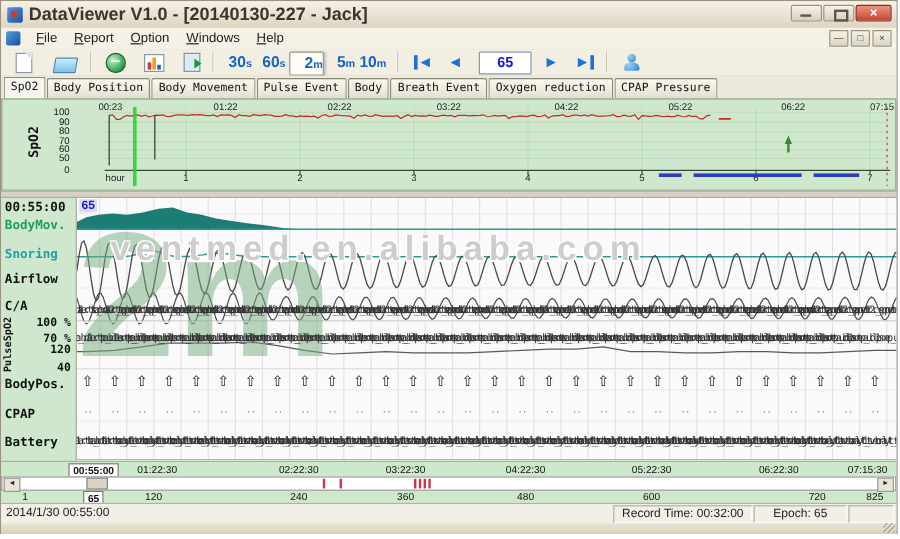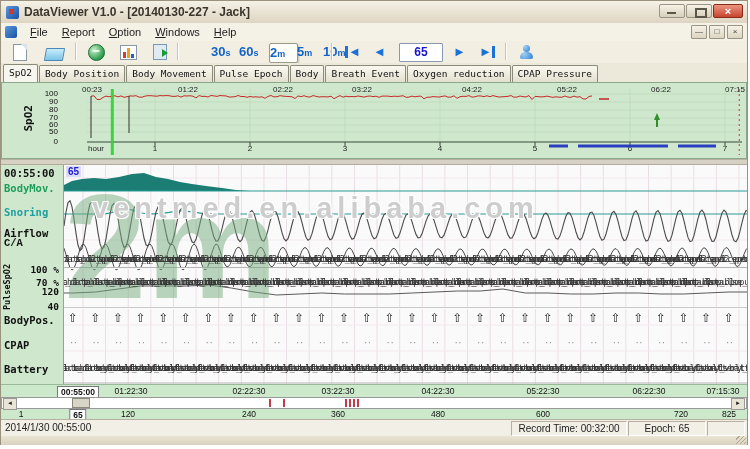--- a/index.html
+++ b/index.html
@@ -6,21 +6,21 @@
     font-family:"Liberation Sans",sans-serif;-webkit-font-smoothing:antialiased;}
   #win{position:absolute;left:0;top:0;width:748px;height:445px;background:#ece7da;
     border:1px solid #98927f;box-sizing:border-box;}
   
   #titlebar{position:absolute;left:0;top:0;right:0;height:22px;
     background:linear-gradient(#f5f1e6,#ddd5c2);display:flex;align-items:center;padding-left:5px;
     border-bottom:1px solid #c3bca8;}
   #appicon{width:13px;height:13px;border-radius:2px;background:linear-gradient(135deg,#5a9ae0,#1a50a0);
     position:relative;flex:0 0 auto;}
   #appicon:after{content:"";position:absolute;left:3px;top:3px;width:5px;height:5px;background:#d03a2a;}
-  #title{font-size:12px;font-weight:bold;color:#3a362c;margin-left:5px;white-space:nowrap;text-align:right;}
+  #title{font-size:15px;font-weight:bold;color:#3a362c;margin-left:5px;white-space:nowrap;text-align:right;}
   #winbtns{position:absolute;right:4px;top:3px;display:flex;gap:1px;}
   .wb{width:26px;height:14px;border:1px solid #9a9484;border-radius:2px;box-sizing:border-box;
     background:linear-gradient(#f6f2e6,#d6cfbc);position:relative;}
   .wb.min:after{content:"";position:absolute;left:7px;bottom:3px;width:9px;height:2px;background:#5a564a;}
   .wb.max:after{content:"";position:absolute;left:8px;top:3px;width:8px;height:6px;border:2px solid #5a564a;}
   .wb.close{background:linear-gradient(#ea9680,#c74430);border-color:#8a2a1a;color:#fff;
     font-size:11px;font-weight:bold;text-align:center;line-height:12px;width:30px;}
   
   #menubar{position:absolute;left:0;top:22px;right:0;height:18px;background:#f4f1e7;
     border-bottom:1px solid #dad4c2;display:flex;align-items:center;font-size:11px;color:#222;}
@@ -44,22 +44,22 @@
     border:1px solid #1a6a34;position:relative;}
   .ic-globe:after{content:"";position:absolute;left:3px;top:5px;width:8px;height:0;
     border-top:2px solid rgba(255,255,255,.8);border-radius:50%;}
   .ic-chart{width:15px;height:13px;background:#fff;border:1px solid #8898a8;position:relative;}
   .ic-chart i{position:absolute;bottom:1px;width:3px;}
   .ic-chart .b1{left:2px;height:6px;background:#d04030;}
   .ic-chart .b2{left:6px;height:10px;background:#f0a020;}
   .ic-chart .b3{left:10px;height:4px;background:#2060c0;}
   .ic-export{width:12px;height:14px;background:#dfeaf2;border:1px solid #7a98b8;position:relative;}
   .ic-export:after{content:"";position:absolute;right:-6px;top:4px;border:4px solid transparent;border-left:6px solid #1a9a30;}
-  .intbtn{position:absolute;top:2px;height:18px;color:#1464c8;font-weight:bold;text-align:left;
-    font-size:13px;line-height:17px;margin-left:28px;}
+  .intbtn{position:absolute;top:2px;height:18px;color:#1464c8;font-weight:bold;text-align:right;
+    font-size:13px;line-height:17px;}
   .intbtn .unit{font-size:9px;}
   .intbtn.active{background:#fdfcf6;border:1px solid #9a9a8a;border-radius:2px;box-shadow:1px 1px 2px rgba(0,0,0,.2);}
   .navtri{position:absolute;top:3px;font-size:13px;color:#1a72d8;font-weight:bold;line-height:16px;}
   .navtri .bar{display:inline-block;width:3px;height:12px;background:#1a72d8;vertical-align:-2px;}
   #epochField{position:absolute;top:2px;width:42px;height:17px;background:#fff;border:1px solid #8898b0;
     text-align:center;font-size:12px;font-weight:bold;color:#1515d0;line-height:17px;border-radius:1px;}
   .ic-person{width:16px;height:16px;position:relative;}
   .ic-person:before{content:"";position:absolute;left:5px;top:1px;width:7px;height:7px;border-radius:50%;
     background:radial-gradient(circle at 2px 2px,#9ed0f4,#2f7fd0);}
   .ic-person:after{content:"";position:absolute;left:2px;top:8px;width:13px;height:7px;
@@ -84,21 +84,21 @@
   #splitter{position:absolute;left:0;top:158px;right:0;height:6px;background:#d6d1c2;
     border-top:1px solid #b8b3a3;border-bottom:1px solid #b0ab9b;box-sizing:border-box;}
   
   #mainpanel{position:absolute;left:0;top:164px;right:0;height:219px;}
   #leftcol{position:absolute;left:0;top:0;width:62px;height:219px;background:#cfe8cd;}
   .lb{position:absolute;left:3px;font-family:"DejaVu Sans Mono",monospace;font-size:10.5px;font-weight:bold;color:#111;}
   .lc-clock{top:2px;letter-spacing:0;}
   .lc-bodymov{top:17px;color:#1e9e5a;}
   .lc-snoring{top:41px;color:#1f9f9f;}
   .lc-airflow{top:62px;}
-  .lc-ca{top:72px;font-family:Liberation Mono, monospace;}
+  .lc-ca{top:84px;}
   .lc-vert{left:1px;top:99px;writing-mode:vertical-rl;transform:rotate(180deg);font-size:8.5px;}
   .sct{position:absolute;right:4px;text-align:right;font-family:"DejaVu Sans Mono",monospace;
     font-size:9.5px;font-weight:bold;color:#111;}
   .sc0{top:99px;}.sc1{top:112px;}.sc2{top:121px;}.sc3{top:136px;}
   .lc-bodypos{top:149px;}
   .lc-cpap{top:174px;}
   .lc-battery{top:198px;}
   #chart{position:absolute;left:62px;top:0;width:684px;height:219px;background:#fbfafa;
     border-left:1px solid #a0a090;box-sizing:border-box;overflow:hidden;}
   #chart svg{position:absolute;left:0;top:0;}
@@ -193,41 +193,41 @@
     <span class="sep" style="left:504px"></span>
     <span class="tbtn" style="left:512px">
         <span class="ic-person"></span>
       </span>
   </div>
 
   <div id="tabbar">
       <div class="tab active">SpO2</div>
       <div class="tab">Body Position</div>
       <div class="tab">Body Movement</div>
-      <div class="tab">Pulse Epoch</div>
+      <div class="tab">Pulse Event</div>
       <div class="tab">Body</div>
       <div class="tab">Breath Event</div>
       <div class="tab">Oxygen reduction</div>
       <div class="tab">CPAP Pressure</div>
     </div>
 
   <div id="ov">
     <span class="ov-side">SpO2</span>
     <span id="ov-xlabel">hour</span>
   <span class="ov-ytick" style="top: 7px;">100</span>
       <span class="ov-ytick" style="top: 15px;">90</span>
       <span class="ov-ytick" style="top: 23px;">80</span>
       <span class="ov-ytick" style="top: 31px;">70</span>
       <span class="ov-ytick" style="top: 38px;">60</span>
       <span class="ov-ytick" style="top: 45px;">50</span>
       <span class="ov-ytick" style="top: 55px;">0</span>
       <span class="ov-ttime" style="left: 90px;">00:23</span>
       <span class="ov-ttime" style="left: 186px;">01:22</span>
       <span class="ov-ttime" style="left: 281px;">02:22</span>
-      <span class="ov-ttime" style="left: 360px;">03:22</span>
+      <span class="ov-ttime" style="left: 372px;">03:22</span>
       <span class="ov-ttime" style="left: 470px;">04:22</span>
       <span class="ov-ttime" style="left: 565px;">05:22</span>
       <span class="ov-ttime" style="left: 659px;">06:22</span>
       <span class="ov-ttime" style="left: 733px;">07:15</span>
       <span class="ov-hour" style="left: 153px;">1</span>
       <span class="ov-hour" style="left: 248px;">2</span>
       <span class="ov-hour" style="left: 343px;">3</span>
       <span class="ov-hour" style="left: 438px;">4</span>
       <span class="ov-hour" style="left: 533px;">5</span>
       <span class="ov-hour" style="left: 628px;">6</span>

